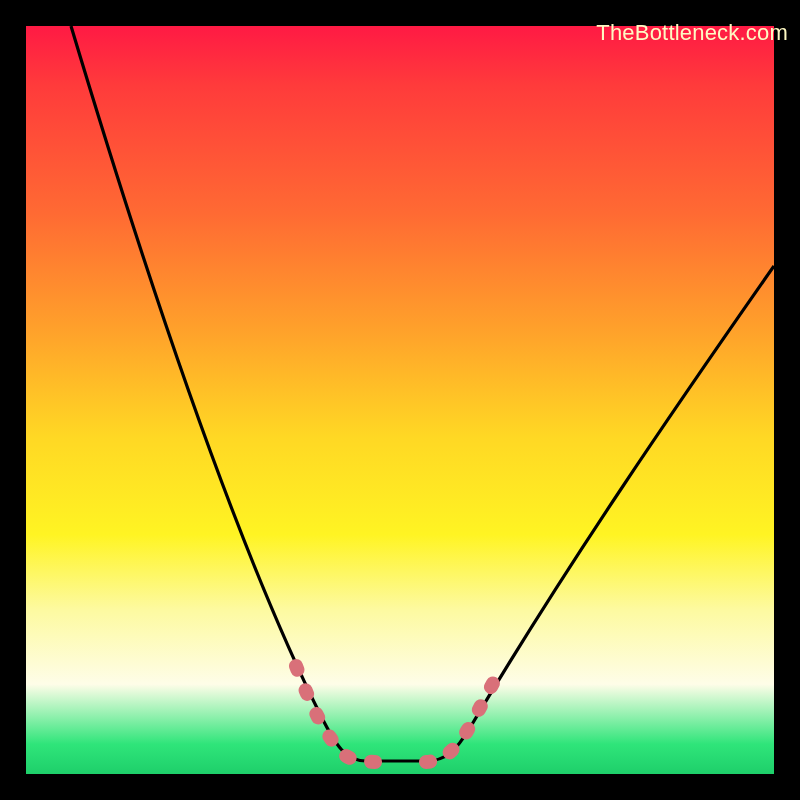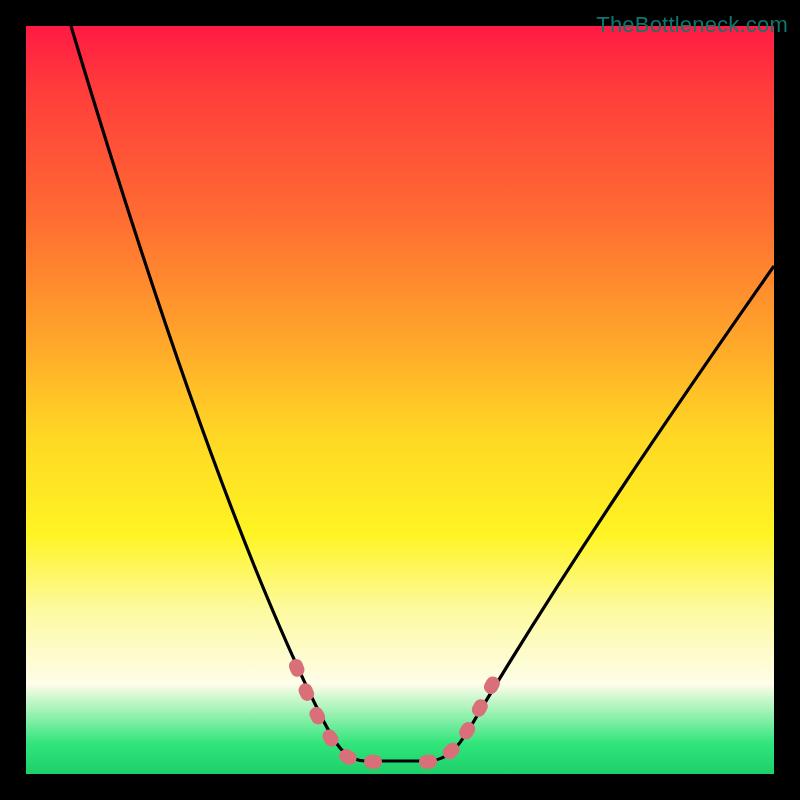--- a/index.html
+++ b/index.html
@@ -25,23 +25,23 @@
       #ffd824 55%,
       #fff423 68%,
       #fdfaa0 78%,
       #fefde8 88%,
       #2fe57a 96%,
       #1ecf6a 100%
     );
   }
   .watermark {
     position: absolute;
-    top: 12px;
+    top: 20px;
     right: 12px;
-    color: #0f766e;
+    color: #fef9c3;
     font-size: 22px;
     font-weight: 500;
     letter-spacing: 0.2px;
     z-index: 5;
   }
   svg.curve {
     position: absolute;
     left: 0;
     top: 0;
     width: 748px;

